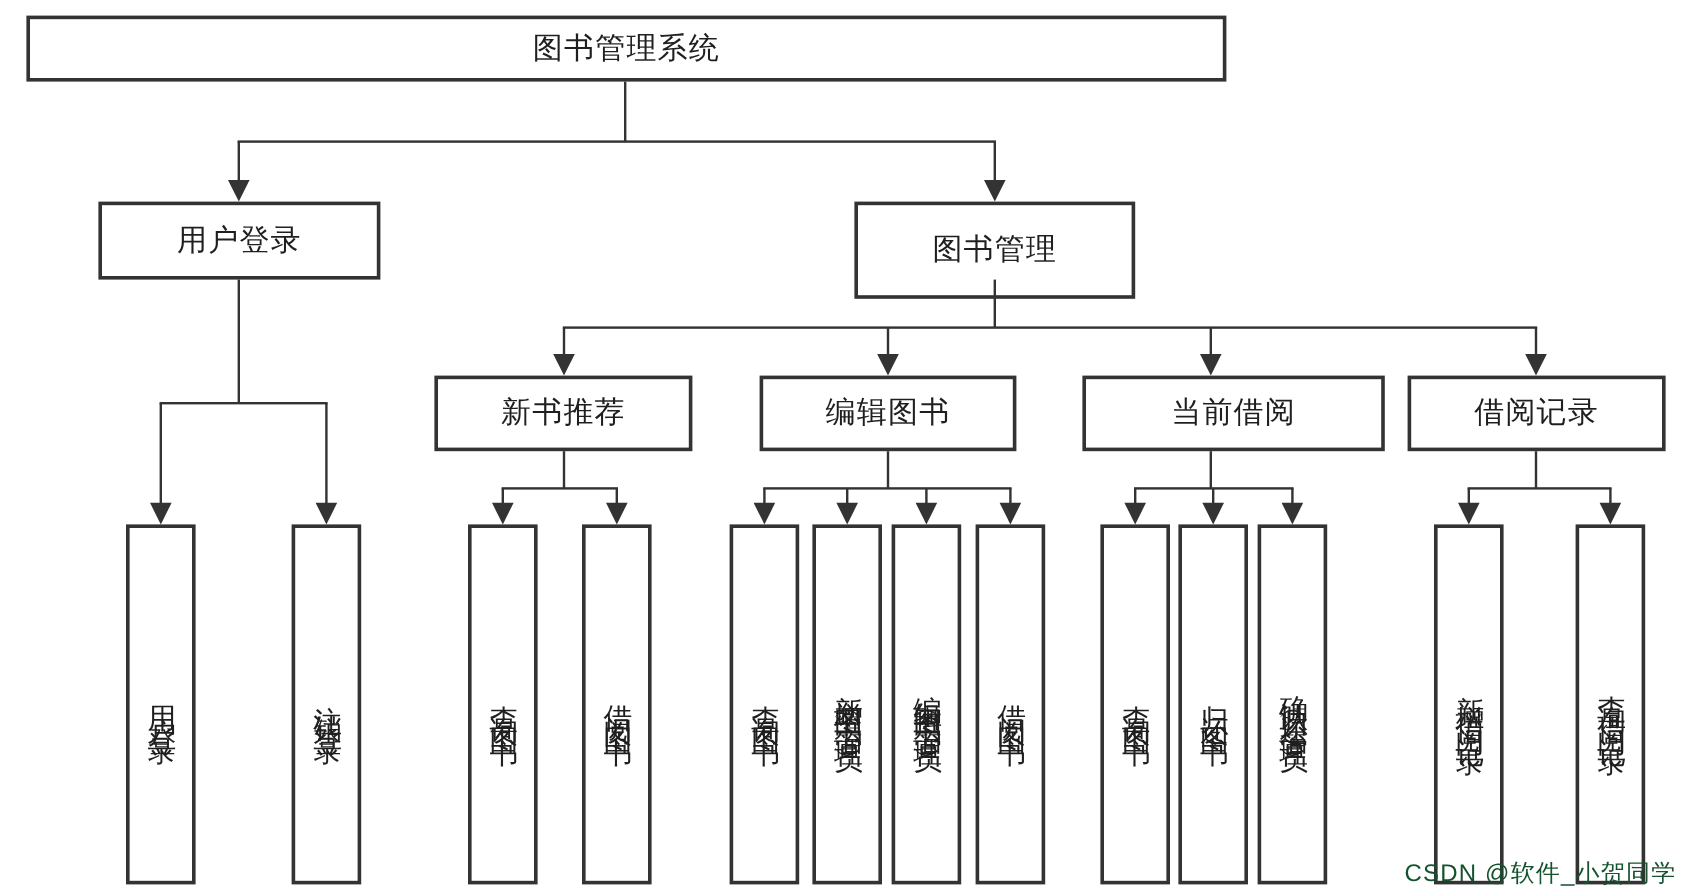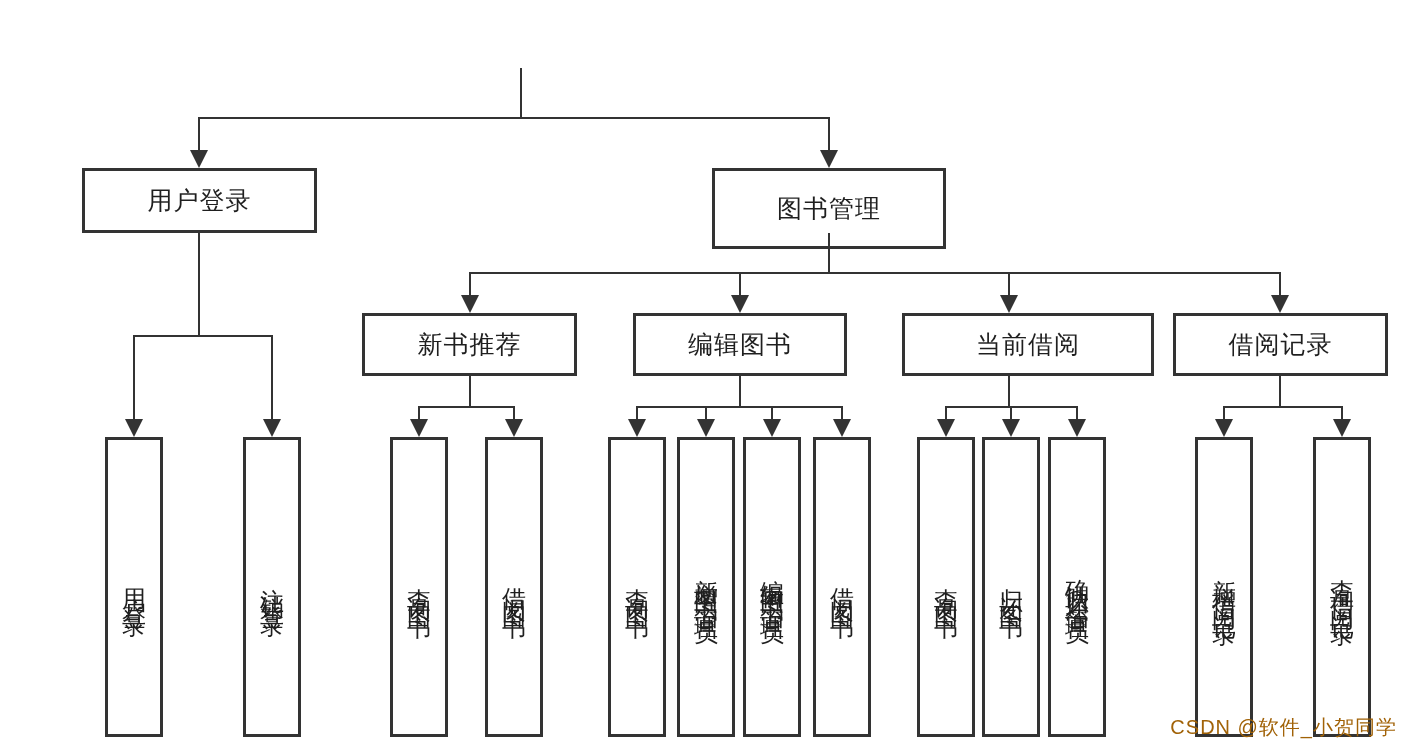--- a/index.html
+++ b/index.html
@@ -48,29 +48,32 @@
     border-left:9px solid transparent;
     border-right:9px solid transparent;
     border-top:18px solid #333333;
   }
   .watermark{
     position:absolute;
     right:8px;
     bottom:6px;
     font-size:20px;
     letter-spacing:1px;
-    color:#a16207;
+    color:#14532d;
     white-space:nowrap;
   }
 </style>
 </head>
 <body>
 
 <div class="stage">
 
+  <div class="box" style="left:22px;top:13px;width:1000px;height:55px">
+    <span class="hlabel">图书管理系统</span>
+  </div>
 
   <div class="box" style="left:82px;top:168px;width:235px;height:65px">
     <span class="hlabel">用户登录</span>
   </div>
   <div class="box" style="left:712px;top:168px;width:234px;height:81px">
     <span class="hlabel">图书管理</span>
   </div>
 
   <div class="box" style="left:362px;top:313px;width:215px;height:63px">
     <span class="hlabel">新书推荐</span>

